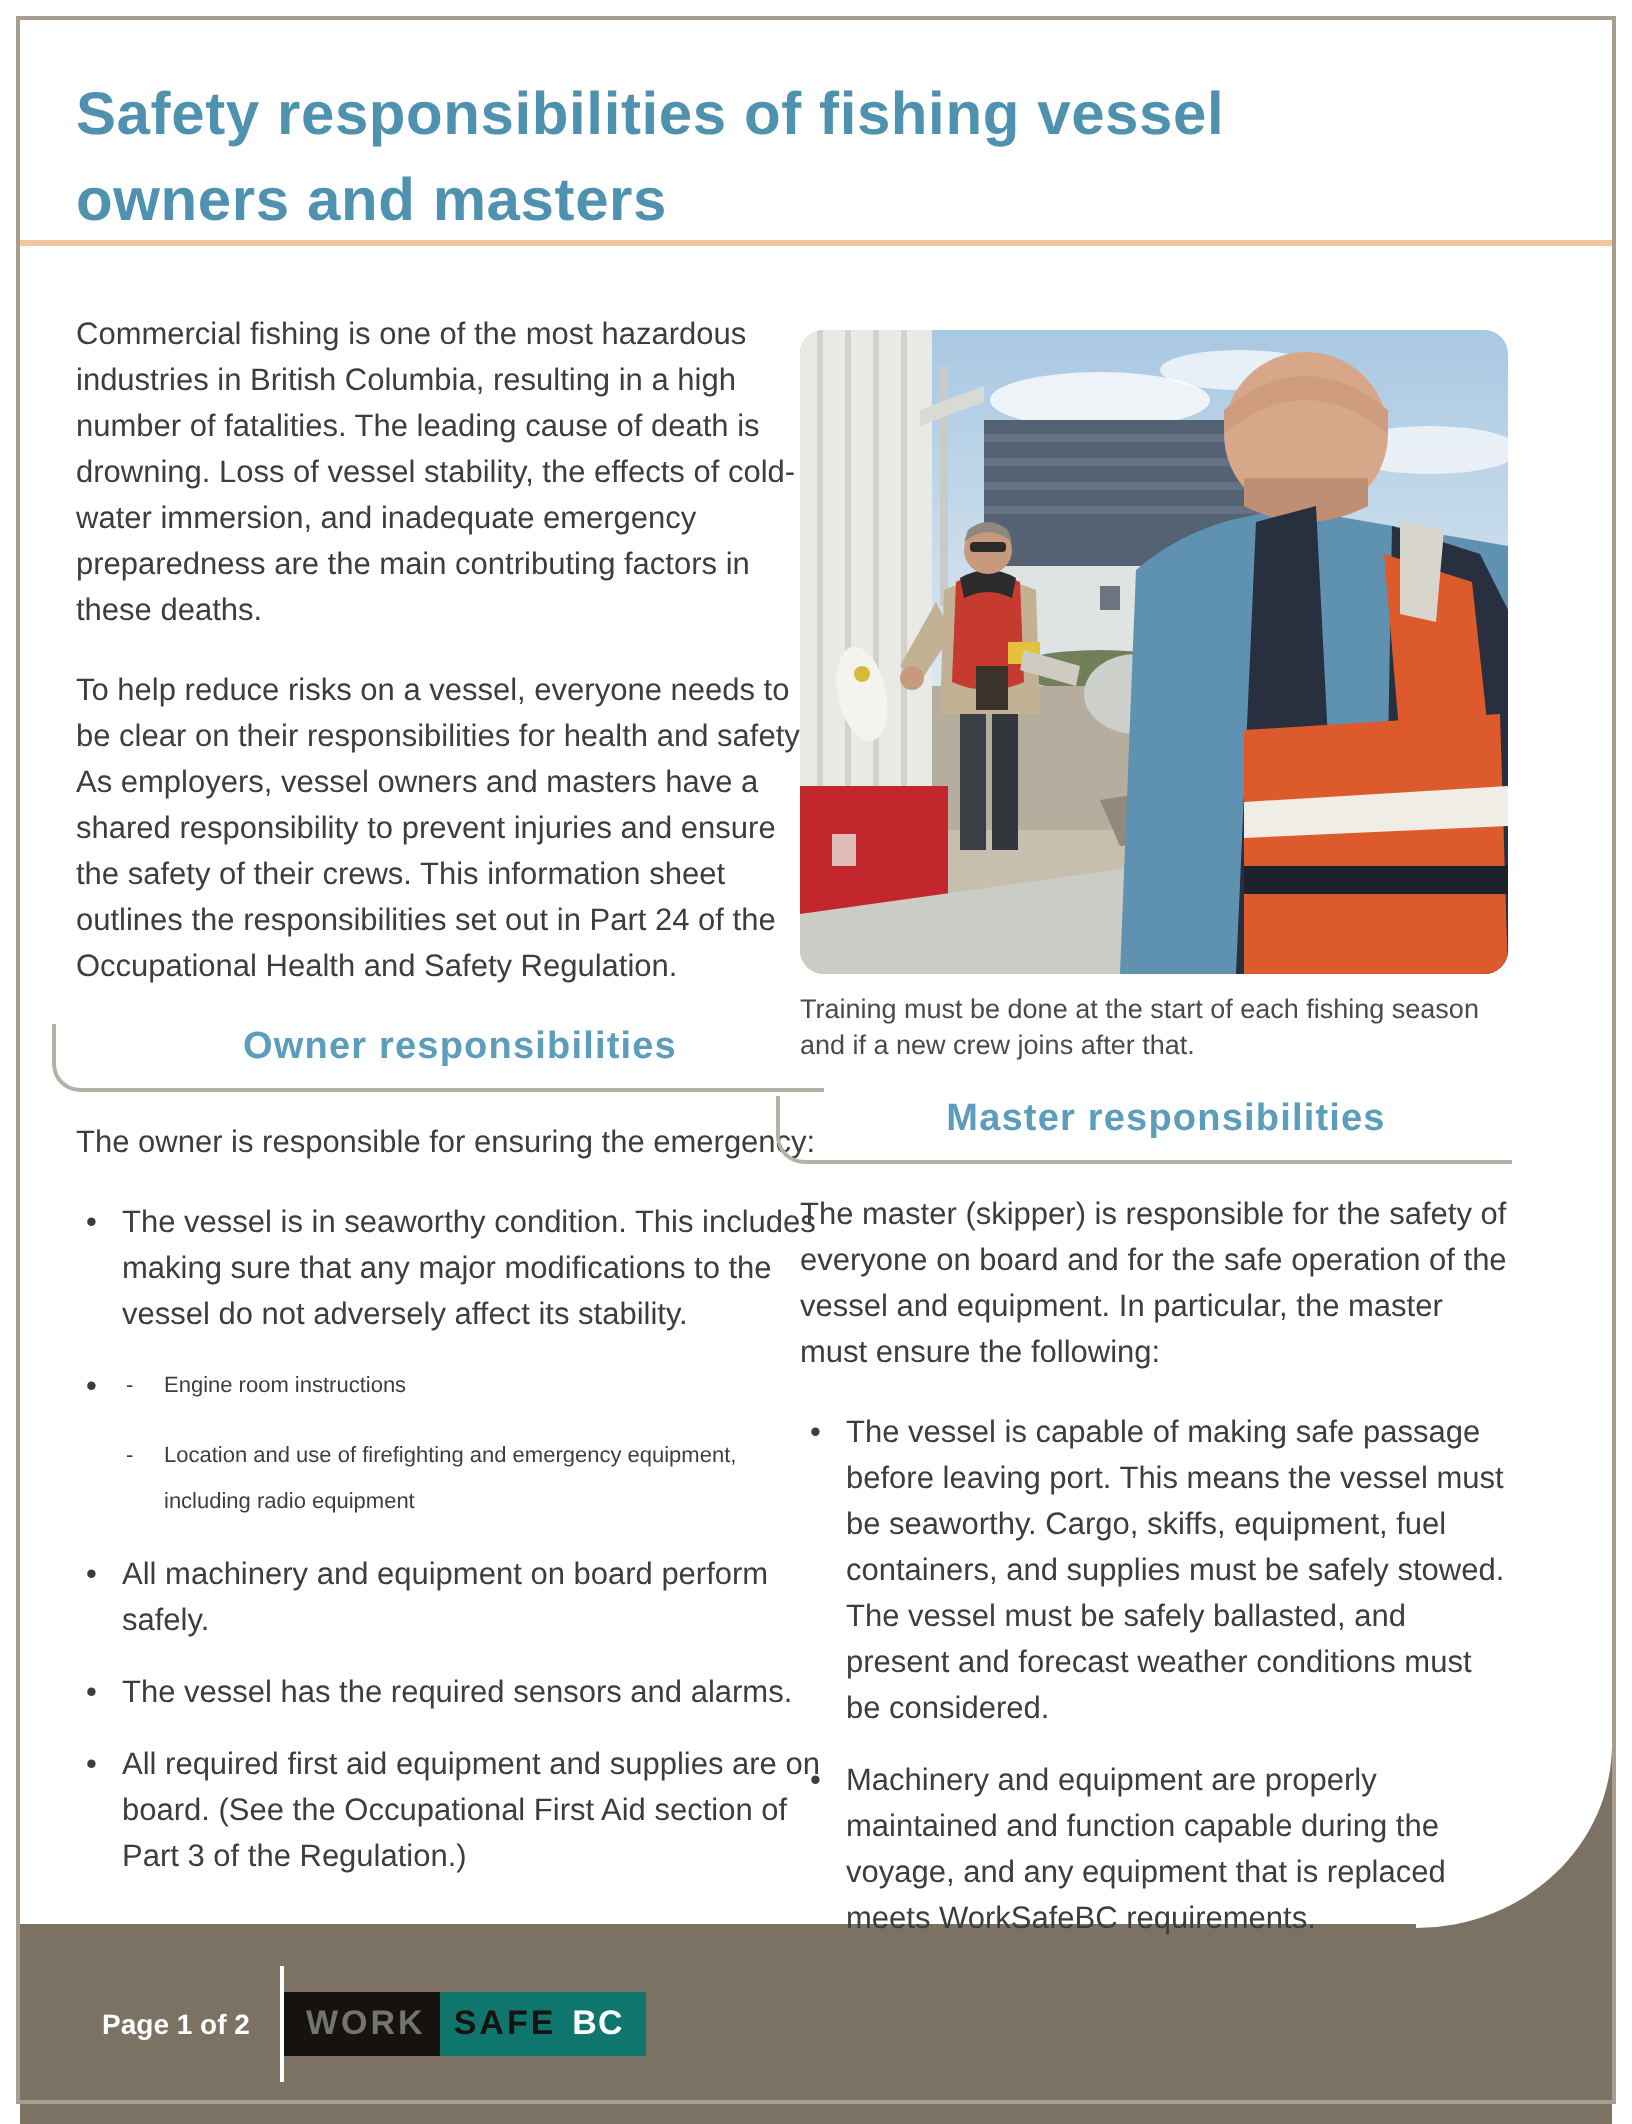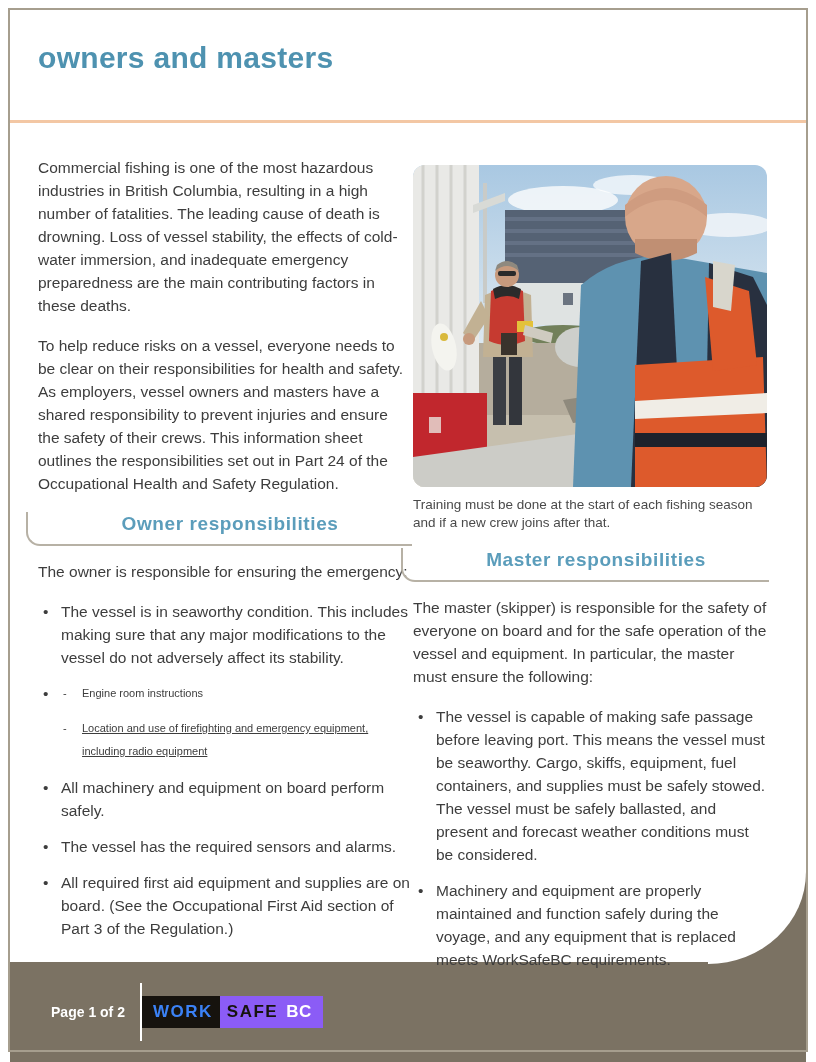--- a/index.html
+++ b/index.html
@@ -35,21 +35,21 @@
     position:absolute; left:38px; top:36px; width:720px;
     font-size:30px; font-weight:bold; color:#4e92b0;
     line-height:43px; letter-spacing:0.3px;
   }
   .orange-rule {
     position:absolute; left:10px; top:120px; width:796px; height:3px;
     background:#f3c7a4;
   }
 
   .col-left  { position:absolute; left:38px;  top:156px; width:374px; }
-  .col-right { position:absolute; left:413px; top:165px; width:356px; }
+  .col-right { position:absolute; left:400px; top:165px; width:356px; }
 
   p.body-text { font-size:15.5px; line-height:23px; margin-bottom:17px; }
 
   .section-heading-box {
     margin:6px 0 14px -12px; padding:1px 0 9px 20px;
     border-left:2px solid #b7b1a5; border-bottom:2px solid #b7b1a5;
     border-bottom-left-radius:14px;
     text-align:center;
   }
   .section-heading {
@@ -63,40 +63,40 @@
   }
   ul.bullets > li::before {
     content:"\2022"; position:absolute; left:5px; top:0; color:#3d3d3d;
   }
   ul.dashes { list-style:none; margin-top:12px; }
   ul.dashes > li {
     position:relative; padding-left:21px; margin-bottom:12px;
     font-size:11px; line-height:23px;
   }
   ul.dashes > li::before { content:"-"; position:absolute; left:2px; top:0; }
-  ul.dashes > li:last-child { margin-bottom:0;text-decoration:underline; }
+  ul.dashes > li:last-child { margin-bottom:0; }
 
   .photo-wrap { width:354px; height:322px; border-radius:12px; overflow:hidden; }
   .caption { font-size:13.5px; line-height:18px; color:#4a4a4a; margin:9px 0 16px 0; }
 
   .footer-band .page-label {
     font-size:14px; font-weight:bold; color:#ffffff; margin-left:30px;
     width:96px; text-align:center;
   }
   .footer-divider { width:2px; height:58px; background:#ffffff; margin:0 0 0 4px; }
   .footer-band .doc-title {
     font-size:14px; font-weight:bold; color:#ffffff; margin-left:21px; flex:1;
   }
   .logo { display:flex; height:32px; margin-right:30px; font-weight:bold; font-size:17px; }
   .logo .seg-work {
-    background:#16130e; color:#3b82f6; display:flex; align-items:center;
+    background:#16130e; color:#737373; display:flex; align-items:center;
     padding:0 7px 0 11px; letter-spacing:1.5px;
   }
   .logo .seg-safe {
-    background:#8b5cf6; display:flex; align-items:center; padding:0 11px 0 7px;
+    background:#0f766e; display:flex; align-items:center; padding:0 11px 0 7px;
   }
   .logo .safe-text { color:#16130e; letter-spacing:1.5px; }
   .logo .bc-text { color:#ffffff; margin-left:8px; letter-spacing:0.5px; }
 </style>
 </head>
 <body>
 
 <div class="page">
 
   <div class="footer-band">
@@ -107,20 +107,21 @@
       <div class="seg-safe">
         <span class="safe-text">SAFE</span>
         <span class="bc-text">BC</span>
       </div>
     </div>
   </div>
   <div class="curve-block"></div>
   <div class="frame"></div>
 
   <div class="title">
+    <div>Safety responsibilities of fishing vessel</div>
     <div>owners and masters</div>
   </div>
   <div class="orange-rule"></div>
 
   <div class="col-left">
     <p class="body-text">Commercial fishing is one of the most hazardous industries in British Columbia, resulting in a high number of fatalities. The leading cause of death is drowning. Loss of vessel stability, the effects of cold-water immersion, and inadequate emergency preparedness are the main contributing factors in these deaths.</p>
     <p class="body-text">To help reduce risks on a vessel, everyone needs to be clear on their responsibilities for health and safety. As employers, vessel owners and masters have a shared responsibility to prevent injuries and ensure the safety of their crews. This information sheet outlines the responsibilities set out in Part 24 of the Occupational Health and Safety Regulation.</p>
 
     <div class="section-heading-box">
       <div class="section-heading">Owner responsibilities</div>
@@ -240,18 +241,18 @@
     <div class="section-heading-box">
       <div class="section-heading">Master responsibilities</div>
     </div>
     <p class="body-text">The master (skipper) is responsible for the safety of everyone on board and for the safe operation of the vessel and equipment. In particular, the master must ensure the following:</p>
 
     <ul class="bullets">
       <li>
         <span>The vessel is capable of making safe passage before leaving port. This means the vessel must be seaworthy. Cargo, skiffs, equipment, fuel containers, and supplies must be safely stowed. The vessel must be safely ballasted, and present and forecast weather conditions must be considered.</span>
       </li>
       <li>
-        <span>Machinery and equipment are properly maintained and function safely during the voyage, and any equipment that is replaced meets WorkSafeBC requirements.</span>
+        <span>Machinery and equipment are properly maintained and function capable during the voyage, and any equipment that is replaced meets WorkSafeBC requirements.</span>
       </li>
     </ul>
   </div>
 
 </div>
 
 </body></html>

